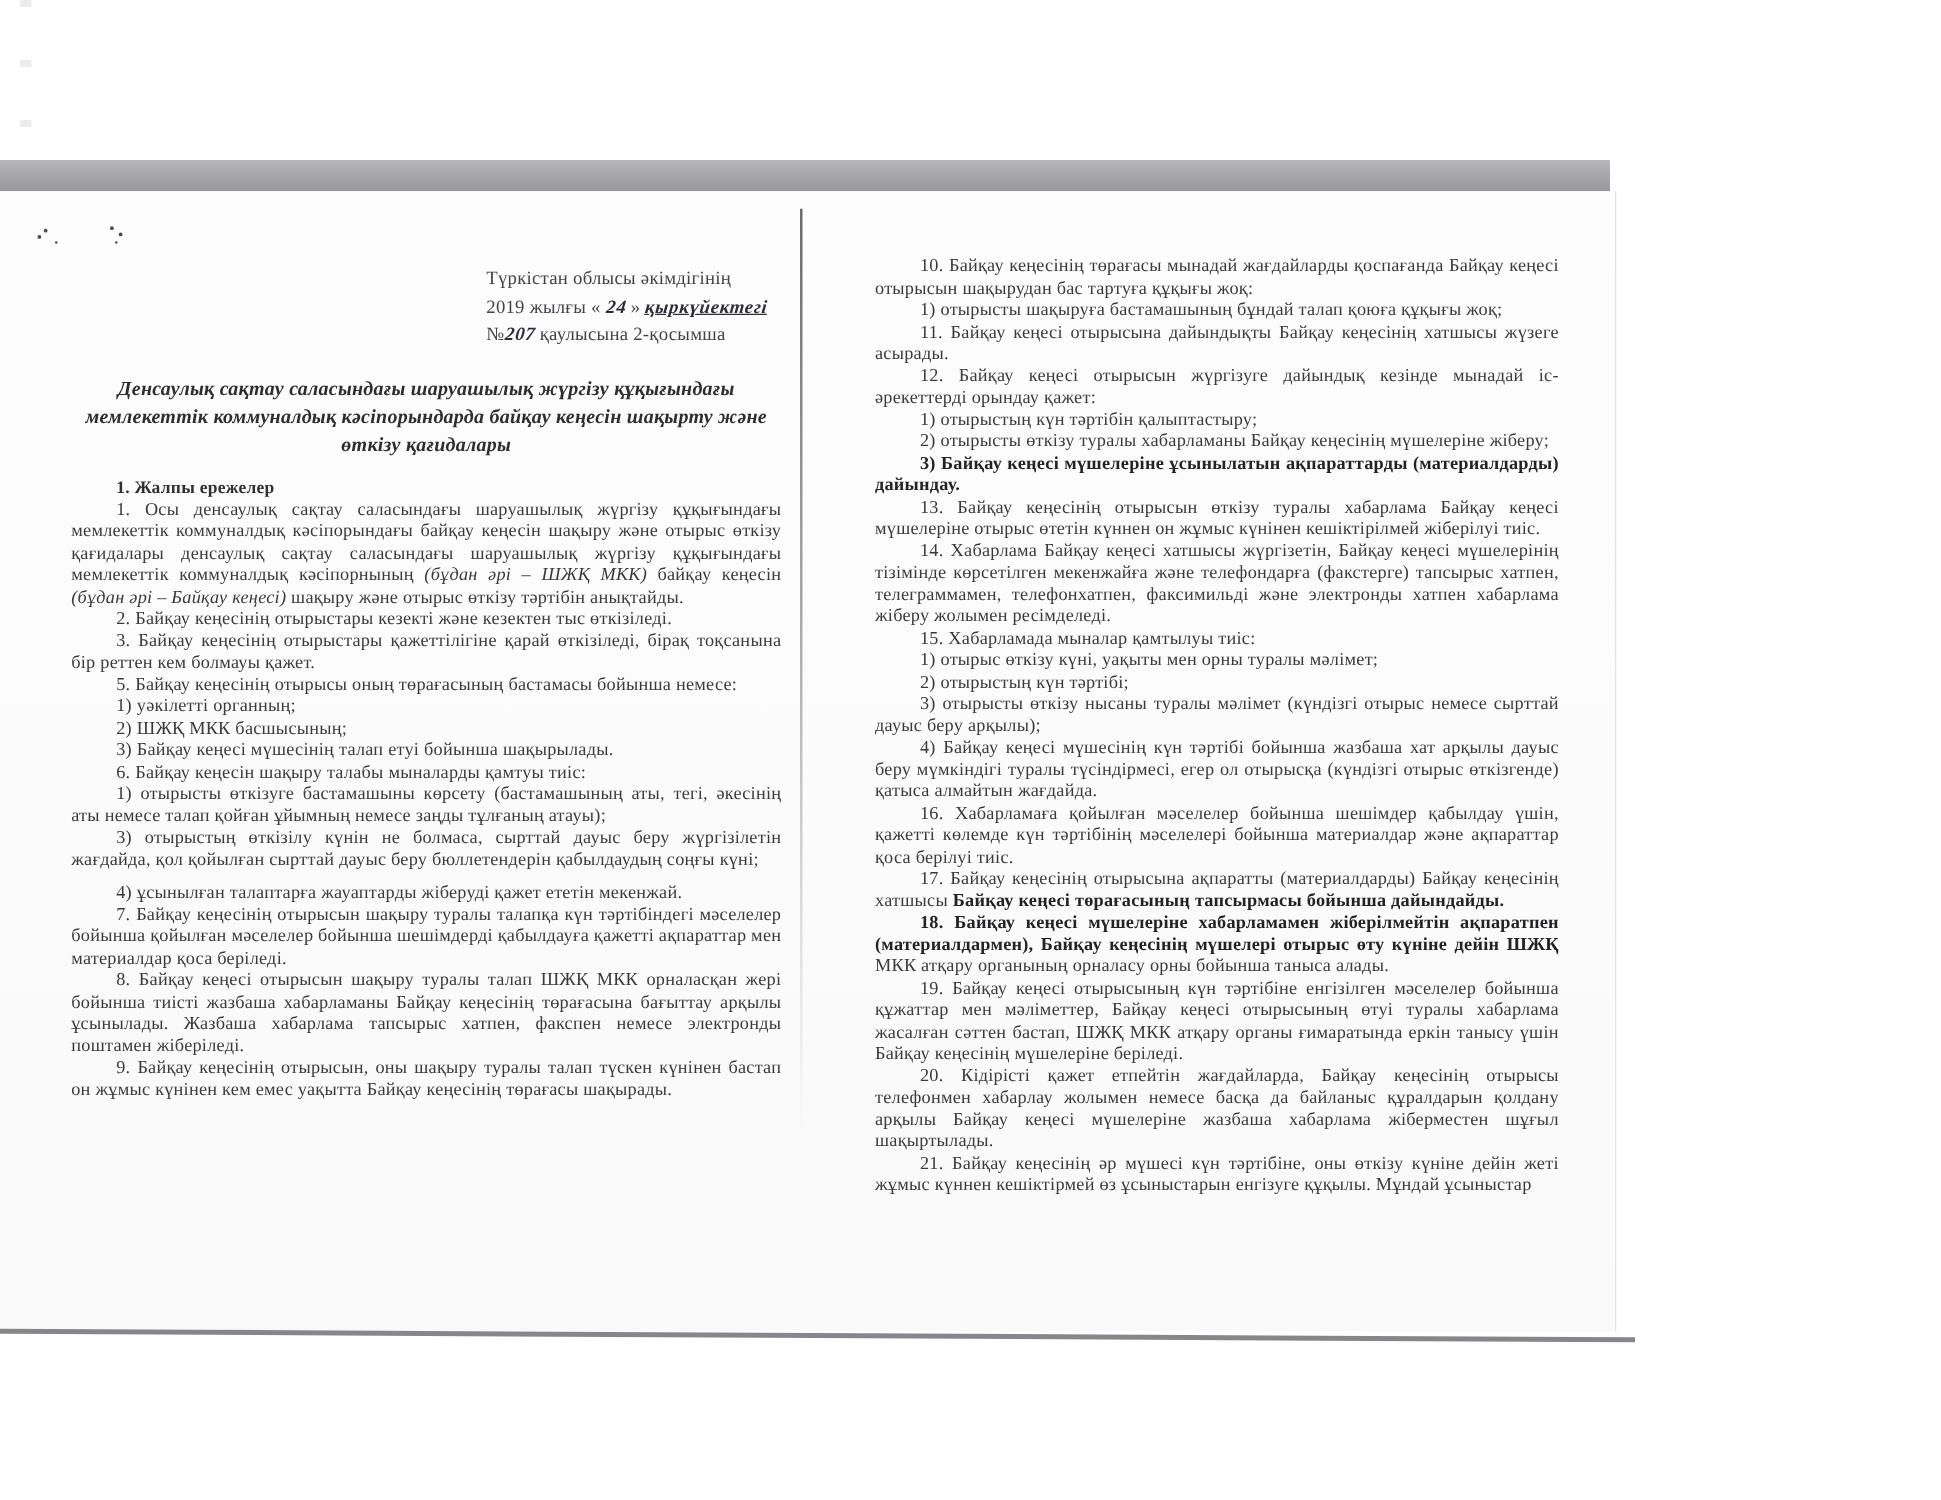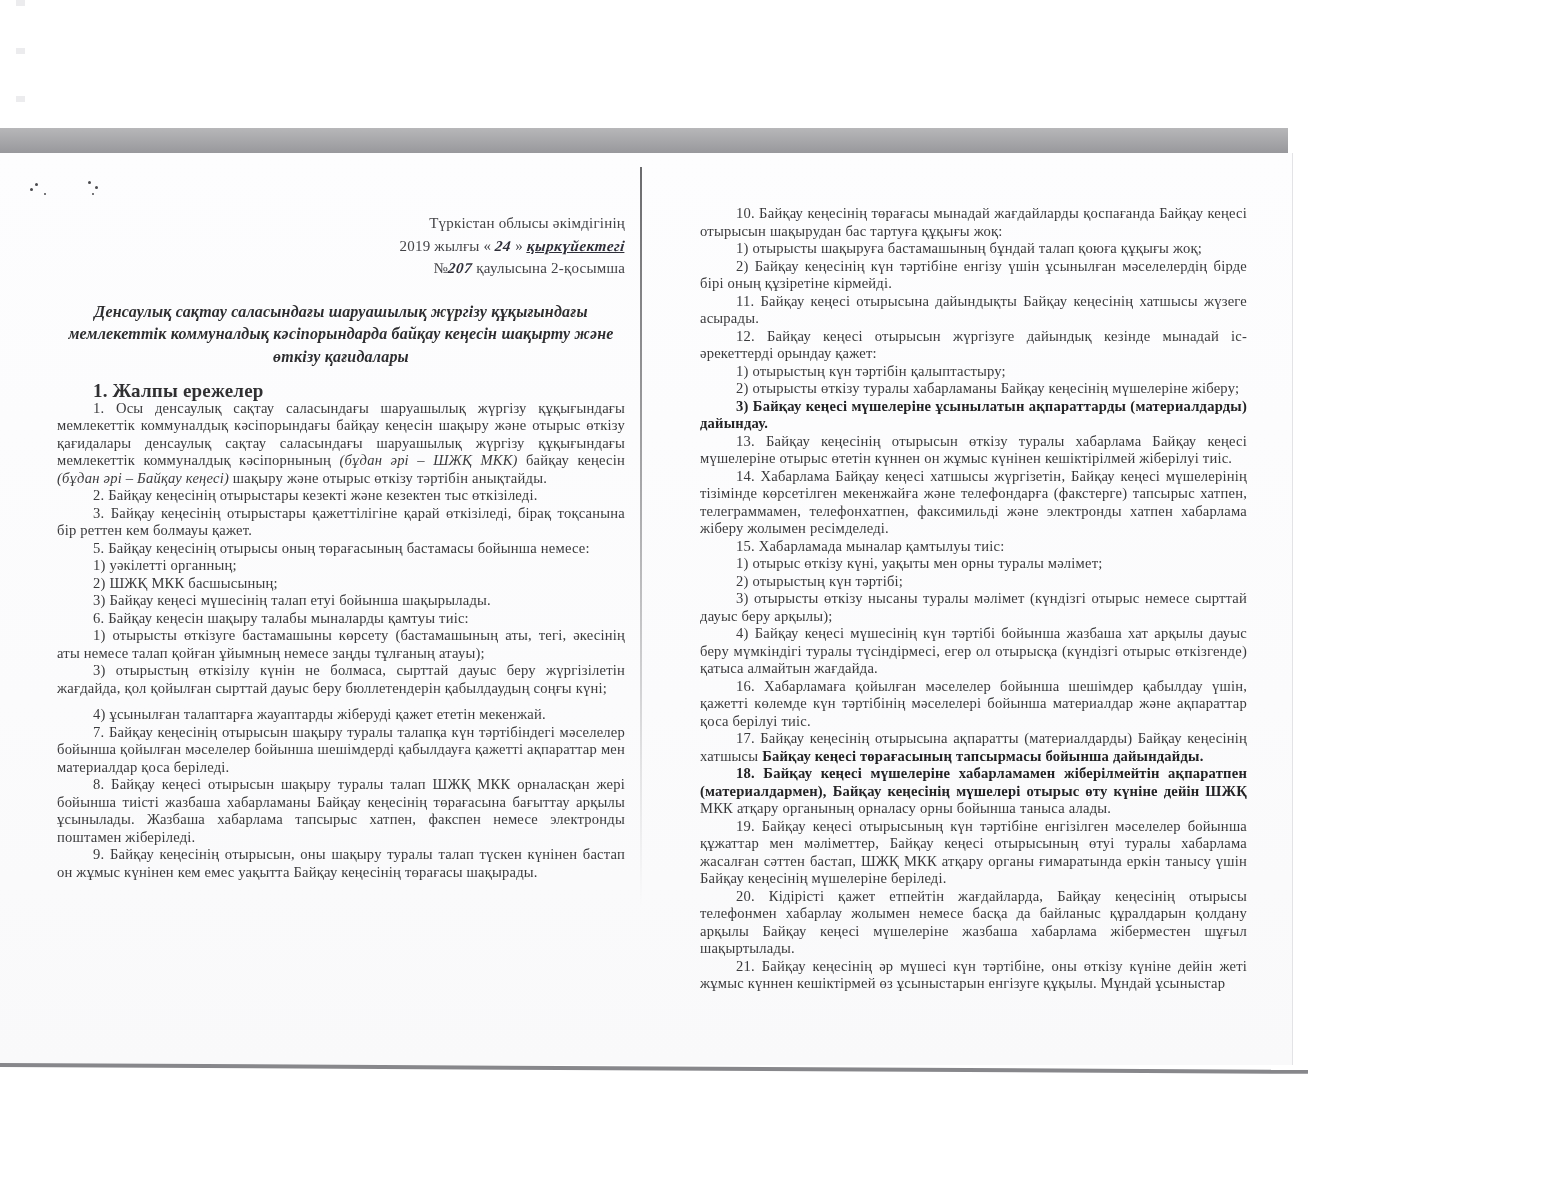--- a/index.html
+++ b/index.html
@@ -20,29 +20,29 @@
   .fold{position:absolute;left:640px;top:167px;width:2px;height:740px;
         background:linear-gradient(180deg,rgba(45,45,48,.7) 0%,rgba(70,70,74,.45) 45%,rgba(110,110,114,.18) 80%,rgba(120,120,124,0) 100%);}
   .speck{position:absolute;width:3px;height:3px;border-radius:50%;background:#4a4a4e;}
 
   
   .col{position:absolute;color:#3a3a3c;font-size:14.6px;line-height:17.5px;
        text-align:justify;letter-spacing:.2px;}
   .col-left{left:57px;top:212px;width:568px;}
   .col-right{left:700px;top:205px;width:547px;}
 
-  .header-block{margin-left:332px;width:236px;text-align:right;
+  .header-block{margin-left:332px;width:236px;text-align:left;
        font-size:15px;line-height:22.5px;color:#434347;}
   .hw{font-style:italic;font-weight:bold;color:#2e2e38;letter-spacing:.6px;
        display:inline-block;transform:skewX(-6deg);}
   .hw-u{text-decoration:underline;}
 
   .doc-title{margin-top:21px;text-align:center;font-weight:bold;
        font-size:16px;line-height:22.5px;color:#2e2e30;padding:0 8px;font-style:italic;}
-  .section-h{margin:14px 0 0 0;font-weight:bold;font-size:19px;
+  .section-h{margin:14px 0 0 0;font-weight:bold;font-size:14px;
        text-indent:36px;color:#303032;text-align:left;}
   p.doc-p{margin:0;text-indent:36px;}
   p.gap{margin-top:9px;}
   .i{font-style:italic;margin-top:40px;}
   .b{font-weight:bold;color:#232325;}
 </style>
 </head>
 <body>
 
 <div class="scan">
@@ -91,21 +91,20 @@
         <p class="doc-p"><span>7. Байқау кеңесінің отырысын шақыру туралы талапқа күн тәртібіндегі мәселелер бойынша қойылған мәселелер бойынша шешімдерді қабылдауға қажетті ақпараттар мен материалдар қоса беріледі.</span></p>
         <p class="doc-p"><span>8. Байқау кеңесі отырысын шақыру туралы талап ШЖҚ МКК орналасқан жері бойынша тиісті жазбаша хабарламаны Байқау кеңесінің төрағасына бағыттау арқылы ұсынылады. Жазбаша хабарлама тапсырыс хатпен, факспен немесе электронды поштамен жіберіледі.</span></p>
         <p class="doc-p"><span>9. Байқау кеңесінің отырысын, оны шақыру туралы талап түскен күнінен бастап он жұмыс күнінен кем емес уақытта Байқау кеңесінің төрағасы шақырады.</span></p>
       </div>
   </div>
 
   <div class="col col-right">
     <div>
         <p class="doc-p"><span>10. Байқау кеңесінің төрағасы мынадай жағдайларды қоспағанда Байқау кеңесі отырысын шақырудан бас тартуға құқығы жоқ:</span></p>
         <p class="doc-p"><span>1) отырысты шақыруға бастамашының бұндай талап қоюға құқығы жоқ;</span></p>
-        <p class="doc-p"><span>2) Байқау кеңесінің күн тәртібіне енгізу үшін ұсынылған мәселелердің бірде бірі оның құзіретіне кірмейді.</span></p>
         <p class="doc-p"><span>11. Байқау кеңесі отырысына дайындықты Байқау кеңесінің хатшысы жүзеге асырады.</span></p>
         <p class="doc-p"><span>12. Байқау кеңесі отырысын жүргізуге дайындық кезінде мынадай іс-әрекеттерді орындау қажет:</span></p>
         <p class="doc-p"><span>1) отырыстың күн тәртібін қалыптастыру;</span></p>
         <p class="doc-p"><span>2) отырысты өткізу туралы хабарламаны Байқау кеңесінің мүшелеріне жіберу;</span></p>
         <p class="doc-p"><span class="b">3) Байқау кеңесі мүшелеріне ұсынылатын ақпараттарды (материалдарды) дайындау.</span></p>
         <p class="doc-p"><span>13. Байқау кеңесінің отырысын өткізу туралы хабарлама Байқау кеңесі мүшелеріне отырыс өтетін күннен он жұмыс күнінен кешіктірілмей жіберілуі тиіс.</span></p>
         <p class="doc-p"><span>14. Хабарлама Байқау кеңесі хатшысы жүргізетін, Байқау кеңесі мүшелерінің тізімінде көрсетілген мекенжайға және телефондарға (факстерге) тапсырыс хатпен, телеграммамен, телефонхатпен, факсимильді және электронды хатпен хабарлама жіберу жолымен ресімделеді.</span></p>
         <p class="doc-p"><span>15. Хабарламада мыналар қамтылуы тиіс:</span></p>
         <p class="doc-p"><span>1) отырыс өткізу күні, уақыты мен орны туралы мәлімет;</span></p>
         <p class="doc-p"><span>2) отырыстың күн тәртібі;</span></p>

